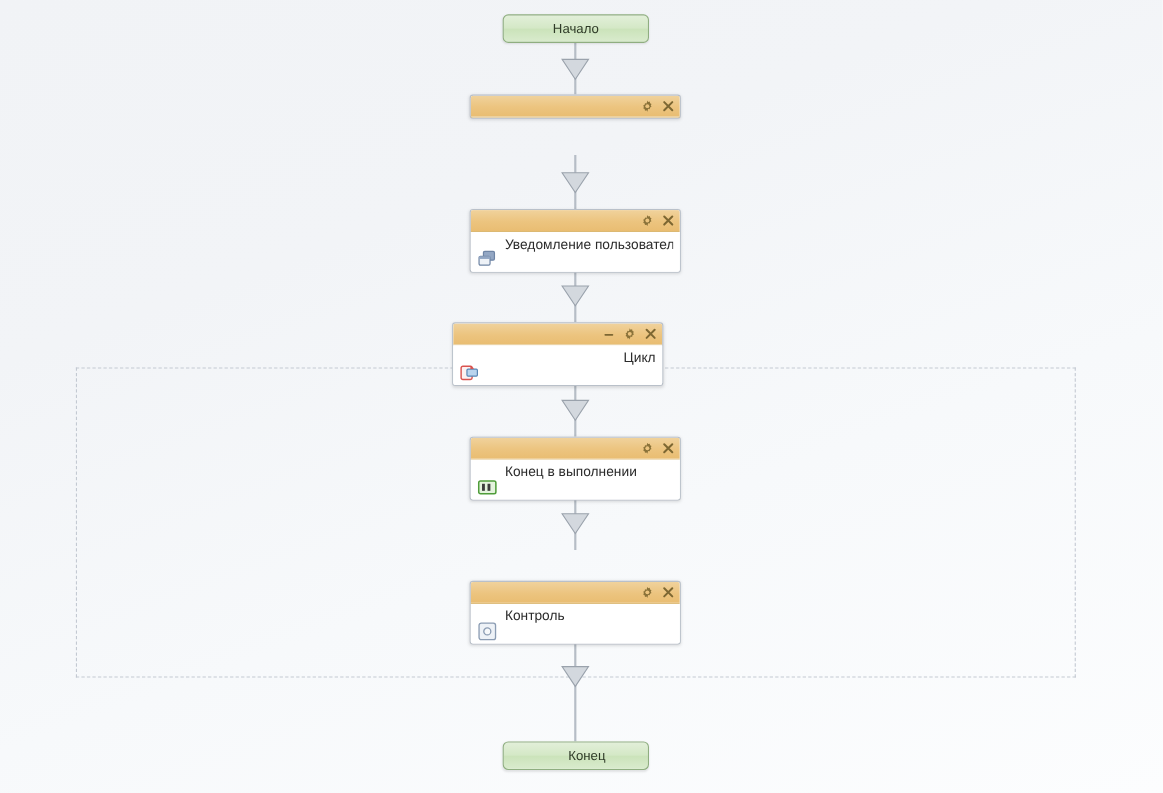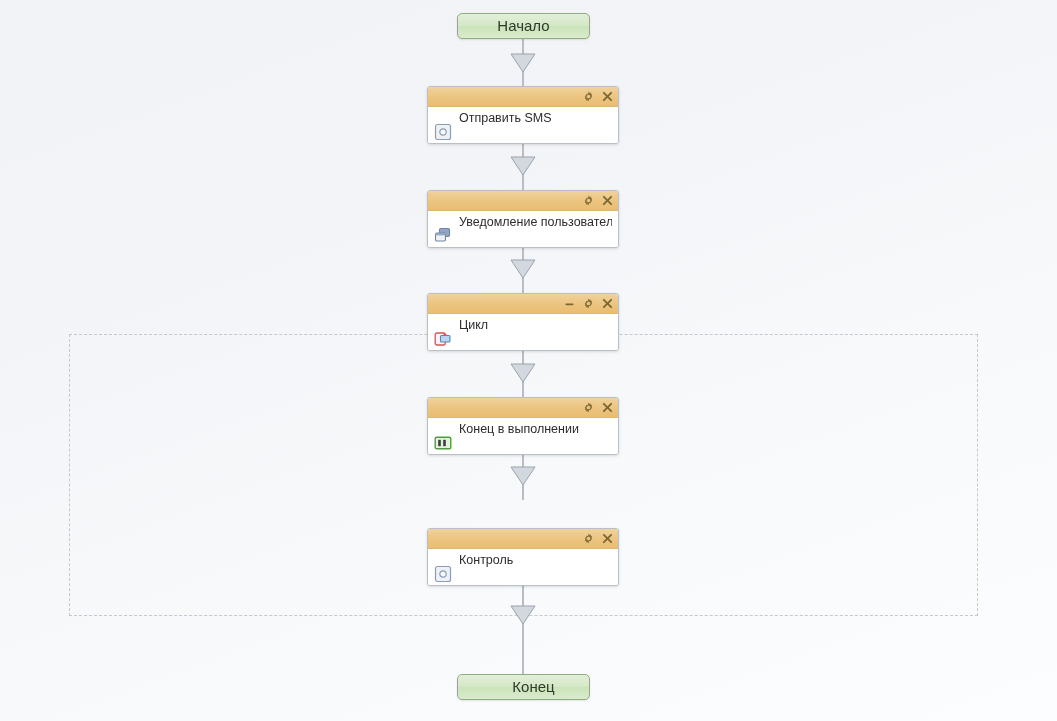--- a/index.html
+++ b/index.html
@@ -36,21 +36,21 @@
 
   
   .terminator {
     position: absolute;
     box-sizing: border-box;
     height: 26px;
     border: 1px solid #8fae80;
     border-radius: 5px;
     background: linear-gradient(to bottom, #e2efd9 0%, #d4e8c6 48%, #cbe3ba 52%, #d9ebcd 100%);
     color: #2f3b28;
-    font-size: 15px;
+    font-size: 12px;
     line-height: 24px;
     text-align: center;
     box-shadow: 0 1px 2px rgba(0,0,0,0.10);
   }
 
   
   .node {
     position: absolute;
     box-sizing: border-box;
     width: 192px;
@@ -162,29 +162,20 @@
               <path fill="#8a7239" d="M8 0.6l1 1.9 2.1-.5.5 2.1 1.9 1-1 1.9 1 1.9-1.9 1-.5 2.1-2.1-.5L8 15.4l-1-1.9-2.1.5-.5-2.1-1.9-1 1-1.9-1-1.9 1.9-1 .5-2.1 2.1.5z"></path>
               <circle cx="8" cy="8" r="2.6" fill="#ecc47f"></circle>
             </svg>
           </span>
           <span class="hdr-btn">
             <svg width="11" height="11" viewBox="0 0 12 12">
               <path stroke="#7d6732" stroke-width="2" stroke-linecap="round" d="M2 2 L10 10 M10 2 L2 10"></path>
             </svg>
           </span>
         </div>
-        <div class="node-body">
-          <span class="node-title">Отправить SMS</span>
-          <span class="node-icon">
-            <svg width="18" height="18" viewBox="0 0 18 18">
-              <rect x="1.5" y="1.5" width="15" height="15" rx="2" ry="2" fill="#eef2f7" stroke="#8b9cb3" stroke-width="1.2"></rect>
-              <circle cx="9" cy="9" r="3.2" fill="#f7f9fb" stroke="#8b9cb3" stroke-width="1.2"></circle>
-            </svg>
-          </span>
-        </div>
       </div>
       <div class="node" style="left: 427px; top: 190px;">
         <div class="node-header">
           <span class="hdr-btn">
             <svg width="11" height="11" viewBox="0 0 16 16">
               <path fill="#8a7239" d="M8 0.6l1 1.9 2.1-.5.5 2.1 1.9 1-1 1.9 1 1.9-1.9 1-.5 2.1-2.1-.5L8 15.4l-1-1.9-2.1.5-.5-2.1-1.9-1 1-1.9-1-1.9 1.9-1 .5-2.1 2.1.5z"></path>
               <circle cx="8" cy="8" r="2.6" fill="#ecc47f"></circle>
             </svg>
           </span>
           <span class="hdr-btn">
@@ -197,21 +188,21 @@
           <span class="node-title">Уведомление пользователя</span>
           <span class="node-icon">
             <svg width="18" height="18" viewBox="0 0 18 18">
               <rect x="5.5" y="1.5" width="10" height="8" rx="1.2" ry="1.2" fill="#93a7c4" stroke="#6f85a5" stroke-width="1.1"></rect>
               <rect x="1.5" y="6" width="10" height="8" rx="1.2" ry="1.2" fill="#eef2f7" stroke="#6f85a5" stroke-width="1.1"></rect>
               <rect x="1.5" y="6" width="10" height="2.4" fill="#93a7c4"></rect>
             </svg>
           </span>
         </div>
       </div>
-      <div class="node" style="left: 427px; top: 293px;">
+      <div class="node" style="left: 411px; top: 293px; text-align: right;">
         <div class="node-header">
           <span class="hdr-btn">
             <svg width="11" height="11" viewBox="0 0 12 12">
               <path stroke="#7d6732" stroke-width="1.8" stroke-linecap="round" d="M2.5 7 L9.5 7"></path>
             </svg>
           </span>
           <span class="hdr-btn">
             <svg width="11" height="11" viewBox="0 0 16 16">
               <path fill="#8a7239" d="M8 0.6l1 1.9 2.1-.5.5 2.1 1.9 1-1 1.9 1 1.9-1.9 1-.5 2.1-2.1-.5L8 15.4l-1-1.9-2.1.5-.5-2.1-1.9-1 1-1.9-1-1.9 1.9-1 .5-2.1 2.1.5z"></path>
               <circle cx="8" cy="8" r="2.6" fill="#ecc47f"></circle>

